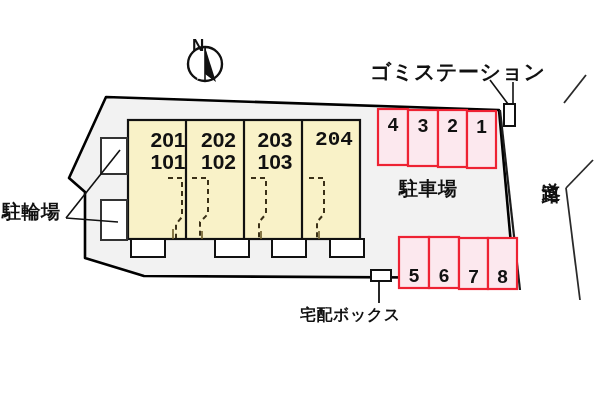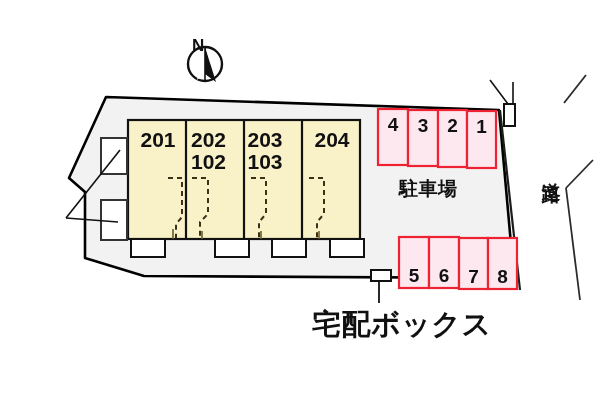--- a/index.html
+++ b/index.html
@@ -9,28 +9,28 @@
     font-family:"Liberation Sans","DejaVu Sans",sans-serif;
     color:#1a1a1a;
   }
   #stage{position:relative;width:600px;height:400px;background:#ffffff;}
   #plan{position:absolute;inset:0;width:600px;height:400px;}
 
   .lbl{position:absolute;white-space:nowrap;font-weight:700;color:#111;
        letter-spacing:.5px;}
   .lbl-gomi{left:370px;top:58px;font-size:21px;}
   .lbl-chuusha{left:399px;top:176px;font-size:19px;}
-  .lbl-takuhai{left:312px;top:305px;font-size:29px;}
+  .lbl-takuhai{left:300px;top:305px;font-size:16px;}
   .lbl-chuurin{left:2px;top:199px;font-size:19px;}
   .lbl-douro{left:538px;top:168px;font-size:19px;writing-mode:vertical-rl;
              text-orientation:upright;letter-spacing:2px;}
   .lbl-n{left:192px;top:36px;font-size:17px;font-weight:700;}
 
   .unit{position:absolute;text-align:center;font-size:21px;font-weight:700;
-        line-height:1.05;color:#111;}
+        line-height:1.05;color:#111;padding-left:10px;}
   .stall{position:absolute;text-align:center;font-size:19px;font-weight:700;color:#111;}
 </style>
 </head>
 <body>
 
 <div id="stage">
 
   <svg id="plan" viewBox="0 0 600 400">
 
     <polygon points="106,97 499,110 514,278 144,276 85,258 85,192 69,178" fill="#f2f2f2" stroke="#000000" stroke-width="2.6" stroke-linejoin="round"></polygon>
@@ -97,40 +97,43 @@
       <polygon points="205,47 213,80 205,73" fill="#111111"></polygon>
       <polygon points="205,47 197,80 205,73" fill="#ffffff"></polygon>
       <polygon points="205,47 216,82 205,74" fill="#111111"></polygon>
       <line x1="205" y1="46" x2="205" y2="82" stroke="#111111" stroke-width="1.6"></line>
     </g>
 
   </svg>
 
   <div class="lbl lbl-n">N</div>
 
+  <div class="lbl lbl-gomi">ゴミステーション</div>
 
   <div class="lbl lbl-chuusha">駐車場</div>
 
   <div class="lbl lbl-takuhai">宅配ボックス</div>
 
+  <div class="lbl lbl-chuurin">駐輪場</div>
 
   <div class="lbl lbl-douro">道路</div>
 
   <div class="unit" style="left:131px;top:129px;width:54px;">
     <div>201</div>
+    <div>101</div>
   </div>
   <div class="unit" style="left:189px;top:129px;width:39px;">
     <div>202</div>
     <div>102</div>
   </div>
   <div class="unit" style="left:247px;top:129px;width:36px;">
     <div>203</div>
     <div>103</div>
   </div>
-  <div class="unit" style="left:305px;top:129px;width:54px;">
+  <div class="unit" style="left:297px;top:129px;width:54px;font-family:Liberation Mono, monospace;">
     <div>204</div>
   </div>
 
   <div class="stall" style="left:378px;top:114px;width:30px;">4</div>
   <div class="stall" style="left:408px;top:115px;width:30px;">3</div>
   <div class="stall" style="left:438px;top:115px;width:29px;">2</div>
   <div class="stall" style="left:467px;top:116px;width:29px;">1</div>
 
   <div class="stall" style="left:399px;top:265px;width:30px;">5</div>
   <div class="stall" style="left:429px;top:265px;width:30px;">6</div>

